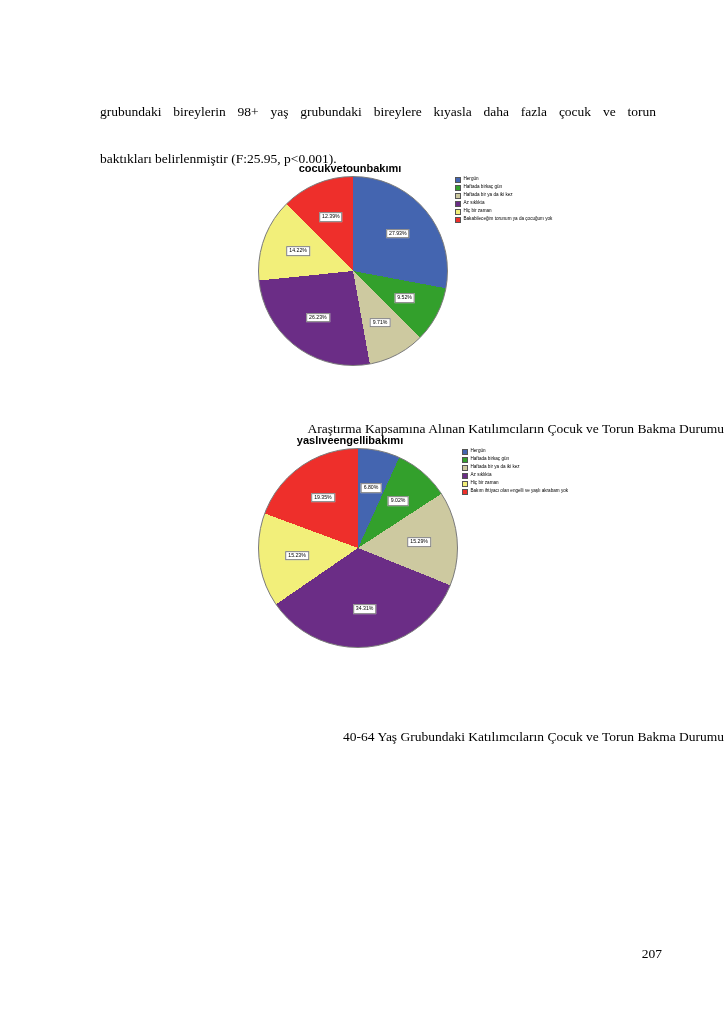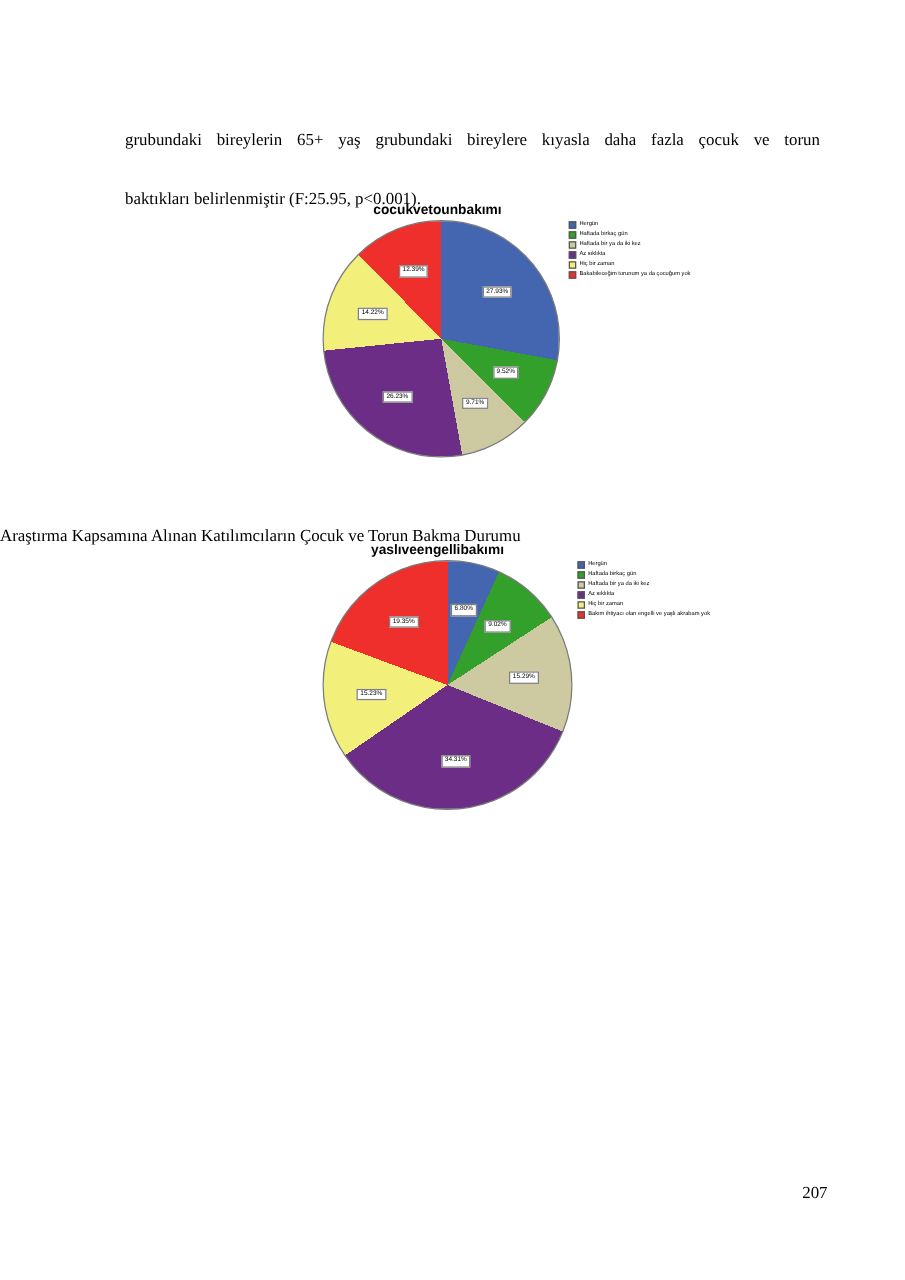--- a/index.html
+++ b/index.html
@@ -39,21 +39,21 @@
   }
   .para .line1::after {
     content: "";
     display: inline-block;
     width: 100%;
   }
   .caption {
     position: absolute;
     width: 724px;
     left: 0;
-    text-align: left;
+    text-align: right;
     font-family: "Liberation Serif", serif;
     font-size: 13.5px;
   }
   #caption1 { top: 421px; }
   #caption2 { top: 729px; }
 
   .page-number {
     position: absolute;
     right: 62px;
     top: 946px;
@@ -134,21 +134,21 @@
     flex: 1 1 auto;
     word-wrap: break-word;
   }
 </style>
 </head>
 <body>
 
 <div class="page">
 
   <div class="para">
-    <span class="line1">grubundaki bireylerin 65+ yaş grubundaki bireylere kıyasla daha fazla çocuk ve torun</span>
+    <span class="line1">grubundaki bireylerin 98+ yaş grubundaki bireylere kıyasla daha fazla çocuk ve torun</span>
     <span>baktıkları belirlenmiştir (F:25.95, p&lt;0.001).</span>
   </div>
 
   <div class="chart-block" id="chart1">
     <div class="chart-title">cocukvetounbakımı</div>
     <div class="pie-wrap">
       <div class="pie" id="pie1" style="background: conic-gradient(rgb(68, 101, 176) 0deg, rgb(68, 101, 176) 100.548deg, rgb(51, 160, 44) 100.548deg, rgb(51, 160, 44) 134.82deg, rgb(205, 201, 160) 134.82deg, rgb(205, 201, 160) 169.776deg, rgb(107, 45, 134) 169.776deg, rgb(107, 45, 134) 264.204deg, rgb(242, 239, 122) 264.204deg, rgb(242, 239, 122) 315.396deg, rgb(238, 47, 43) 315.396deg, rgb(238, 47, 43) 360deg); border: 1px solid rgb(122, 122, 122);">
           <div class="slice-label" style="left: 73.8424%; top: 30.1874%;">27.93%</div>
           <div class="slice-label" style="left: 77.4512%; top: 64.4024%;">9.52%</div>
           <div class="slice-label" style="left: 64.4111%; top: 77.4467%;">9.71%</div>
@@ -220,16 +220,17 @@
           <span class="legend-swatch" style="background: rgb(242, 239, 122);"></span>
           <span class="legend-text">Hiç bir zaman</span>
         </div>
         <div class="legend-row">
           <span class="legend-swatch" style="background: rgb(238, 47, 43);"></span>
           <span class="legend-text">Bakım ihtiyacı olan engelli ve yaşlı akrabam yok</span>
         </div>
       </div>
   </div>
 
+  <div class="caption" id="caption2">40-64 Yaş Grubundaki Katılımcıların Çocuk ve Torun Bakma Durumu</div>
 
   <div class="page-number">207</div>
 
 </div>
 
 </body></html>

